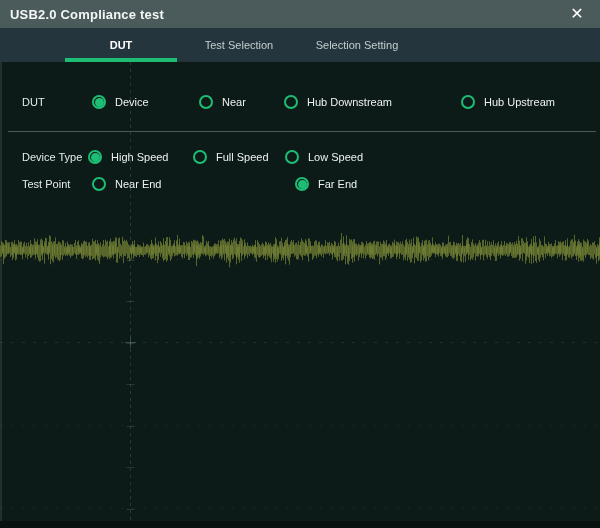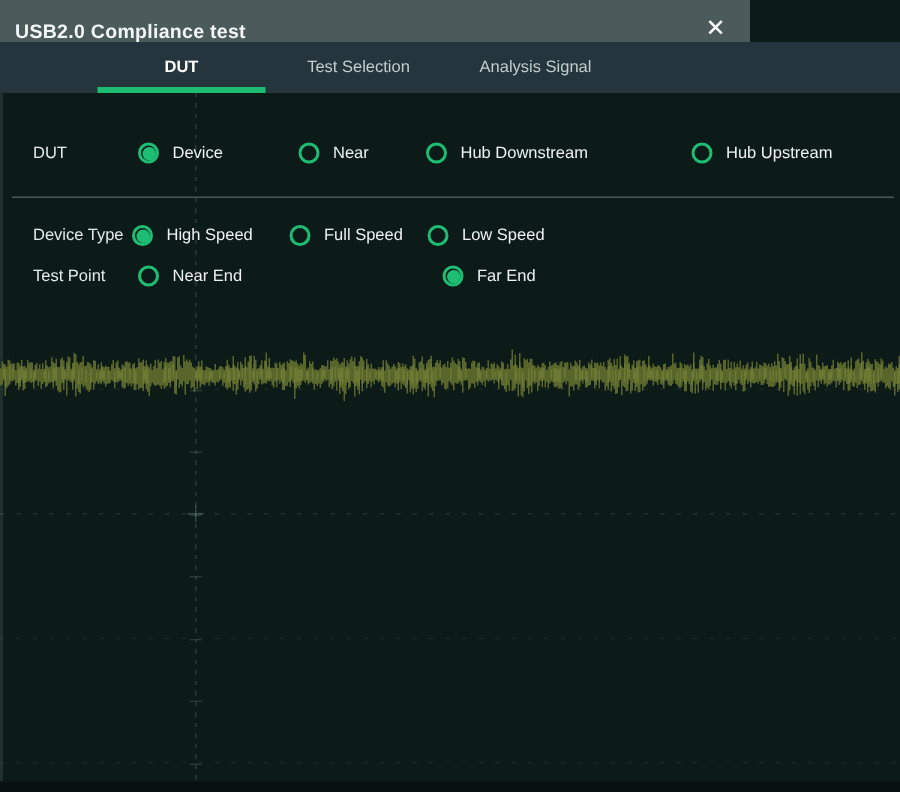--- a/index.html
+++ b/index.html
@@ -5,22 +5,22 @@
   :root{
     --green:#1ebd74; --titlebar:#4b5b5b; --tabbar:#25353d; --body:#0d1b18;
     --divider:#5d6f6b; --grid:#7da096; --txt:#eef2f0; --txt-dim:#c3cdcd;
   }
   *{margin:0;padding:0;box-sizing:border-box}
   html,body{width:600px;height:528px;background:#000;}
   body{font-family:"Liberation Sans","DejaVu Sans",sans-serif;}
   .window{position:relative;width:600px;height:528px;overflow:hidden;background:var(--body);}
 
   
-  .titlebar{position:absolute;left:0;top:0;width:500px;height:28px;background:var(--titlebar);
-    display:flex;align-items:flex-end;padding:0 10px;}
+  .titlebar{position:absolute;left:0;top:0;width:600px;height:28px;background:var(--titlebar);
+    display:flex;align-items:center;padding:0 10px;}
   .title{color:#f4f7f6;font-size:13px;font-weight:bold;letter-spacing:.2px;}
   .close{margin-left:auto;color:#fff;font-size:16px;line-height:1;cursor:pointer;
     width:26px;text-align:center;font-weight:400;}
 
   
   .tabbar{position:absolute;left:0;top:28px;width:600px;height:34px;background:var(--tabbar);
     display:flex;padding-left:62px;}
   .tab{width:118px;height:100%;display:flex;align-items:center;justify-content:center;
     position:relative;font-size:11px;font-weight:400;color:var(--txt-dim);cursor:pointer;}
   .tab.active{color:#fff;font-weight:700;}
@@ -58,21 +58,21 @@
 <div class="window">
 
   <div class="titlebar">
     <span class="title">USB2.0 Compliance test</span>
     <span class="close">✕</span>
   </div>
 
   <div class="tabbar" id="tabbar">
       <div class="tab active">DUT<span class="underline"></span></div>
       <div class="tab">Test Selection</div>
-      <div class="tab">Analysis Signal</div>
+      <div class="tab">Selection Setting</div>
     </div>
 
   <div class="dlgbody">
     <div class="edge"></div>
     <div class="vline"></div>
     <div id="rows">
         <div class="row row-0">
           <span class="rowlabel">DUT</span>
           <div class="opt opt-0 selected">
             <span class="radio"></span>

